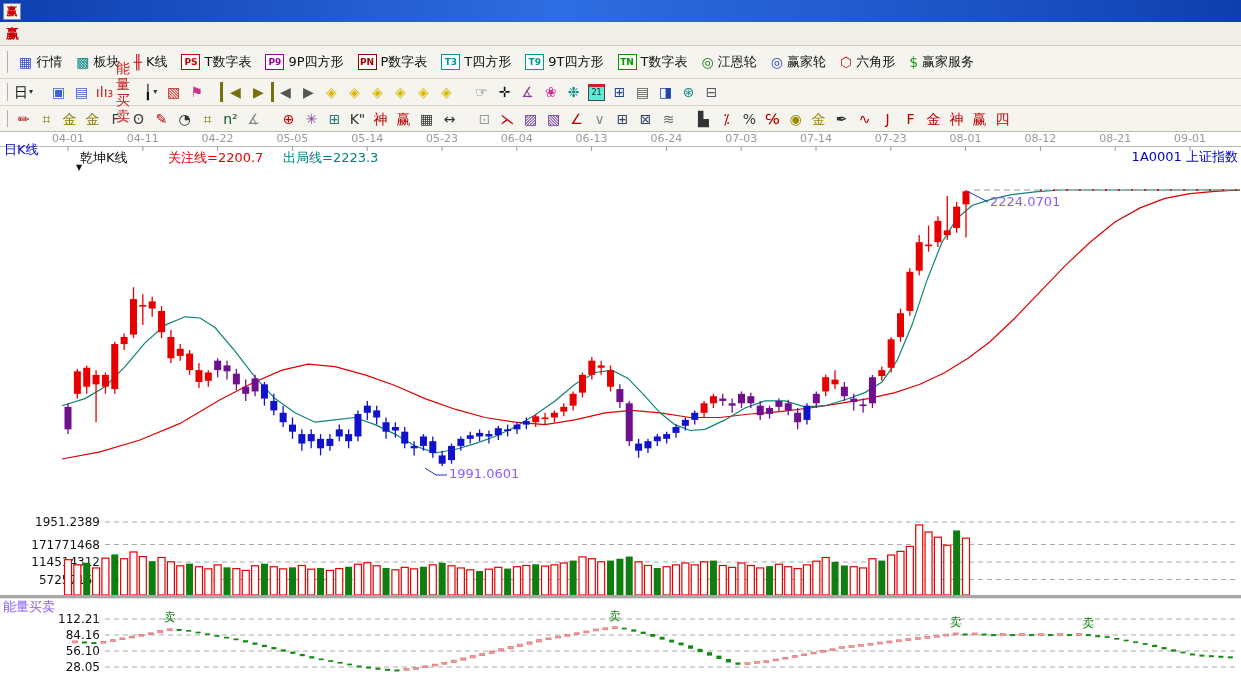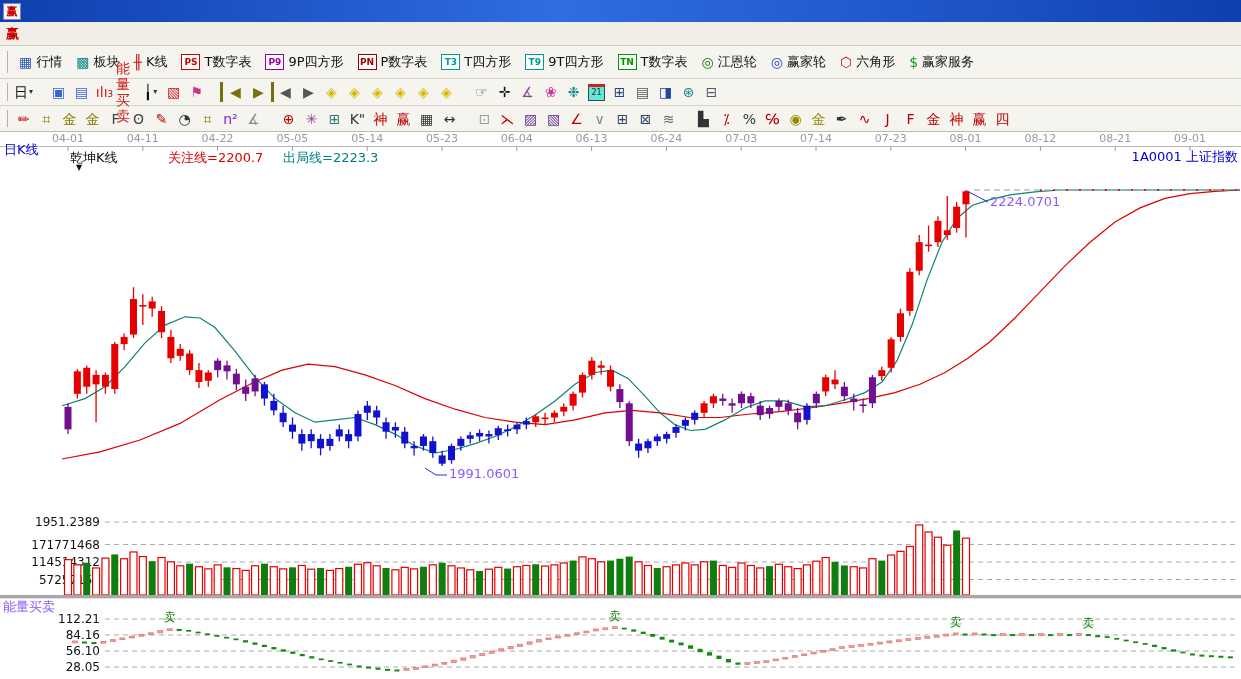--- a/index.html
+++ b/index.html
@@ -234,21 +234,21 @@
         <span class="tcell">
           <span style="color: rgb(187, 0, 0);">✎</span>
         </span>
         <span class="tcell">
           <span style="color: rgb(51, 51, 51);">◔</span>
         </span>
         <span class="tcell">
           <span style="color: rgb(136, 112, 0);">⌗</span>
         </span>
         <span class="tcell">
-          <span style="color: #6d28d9;">n²</span>
+          <span style="color: #14532d;">n²</span>
         </span>
         <span class="tcell">
           <span style="color: rgb(136, 136, 136);">∡</span>
         </span>
         <span class="tsep"></span>
         <span class="tcell">
           <span style="color: rgb(187, 0, 0);">⊕</span>
         </span>
         <span class="tcell">
           <span style="color: rgb(136, 68, 153);">✳</span>
@@ -818,21 +818,21 @@
         <rect x="1199.43" y="522.62052" width="5" height="2" fill="#128a12" stroke="none" stroke-width="0.7"></rect>
         <rect x="1208.9" y="523.19092" width="5" height="2" fill="#128a12" stroke="none" stroke-width="0.7"></rect>
         <rect x="1218.3700000000001" y="523.76132" width="5" height="2" fill="#128a12" stroke="none" stroke-width="0.7"></rect>
         <rect x="1227.8400000000001" y="524.33172" width="5" height="2" fill="#128a12" stroke="none" stroke-width="0.7"></rect>
         <text x="169.7" y="488.81172" text-anchor="middle" font-size="12px" fill="#0f7d0f">卖</text>
         <text x="614.7900000000001" y="487.67092" text-anchor="middle" font-size="12px" fill="#0f7d0f">卖</text>
         <text x="955.71" y="493.94532" text-anchor="middle" font-size="12px" fill="#0f7d0f">卖</text>
         <text x="1088.29" y="495.08612" text-anchor="middle" font-size="12px" fill="#0f7d0f">卖</text>
       </svg>
     <div class="hlabel" style="left:4px;top:9px;color:#0000cc;">日K线</div>
-    <div class="hlabel klinetype" style="left:70px;top:17px;">乾坤K线</div>
+    <div class="hlabel klinetype" style="left:80px;top:17px;">乾坤K线</div>
     <div class="kcaret" style="left:76px;top:31px;">▼</div>
     <div class="hlabel" style="left:168px;top:17px;color:#e00000;">关注线=2200.7</div>
     <div class="hlabel" style="left:283px;top:17px;color:#008080;">出局线=2223.3</div>
     <div class="hlabel" style="right:3px;top:16px;color:#0000cc;">1A0001  上证指数</div>
     <div class="ann" style="left:990px;top:62px;">2224.0701</div>
     <div class="ann" style="left:449px;top:334px;">1991.0601</div>
     <div class="paneltitle" style="left:3px;top:466px;">能量买卖</div>
   </div>
 
 </div>

